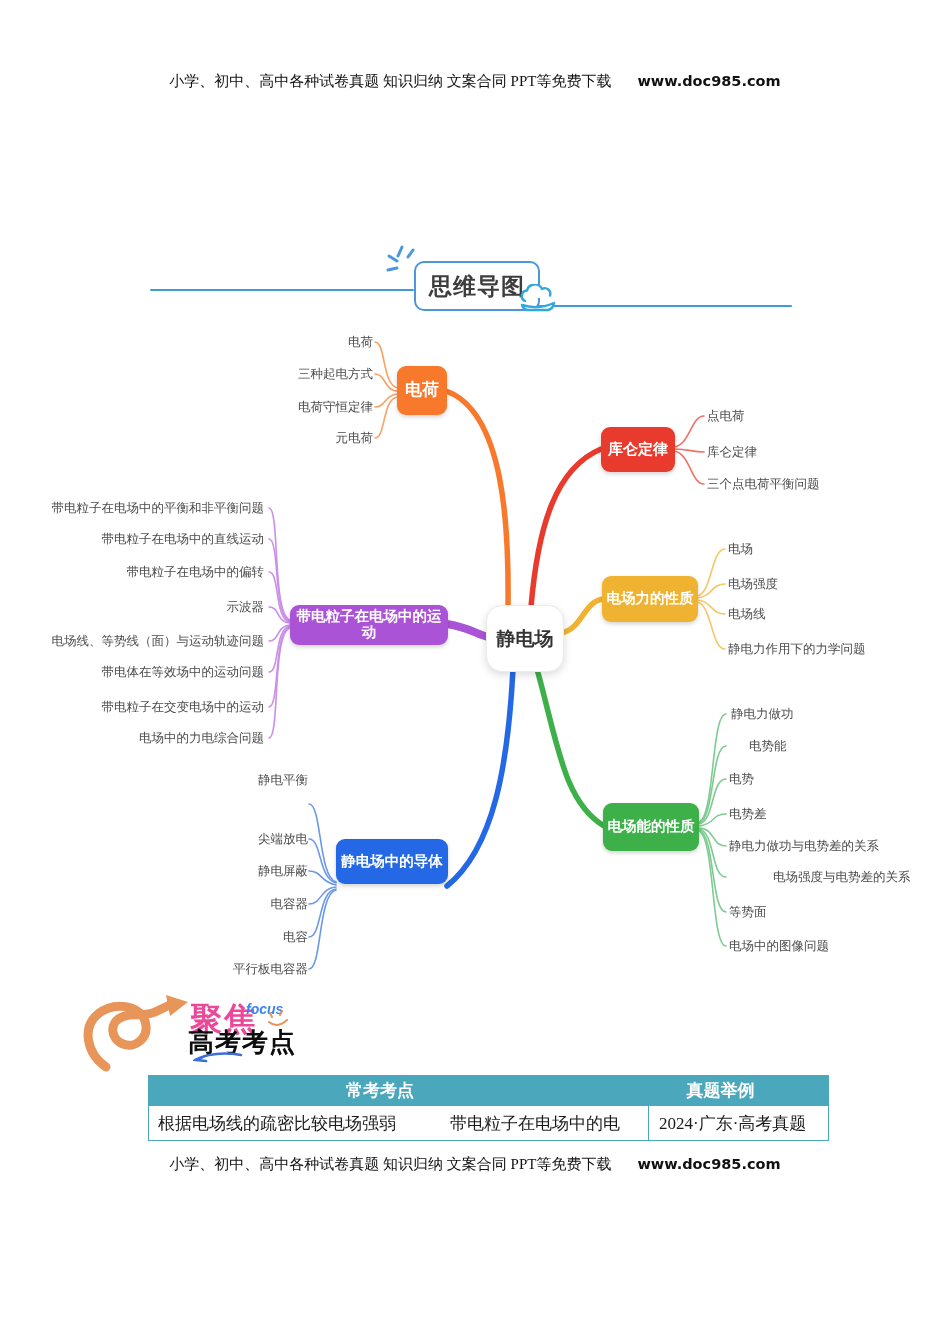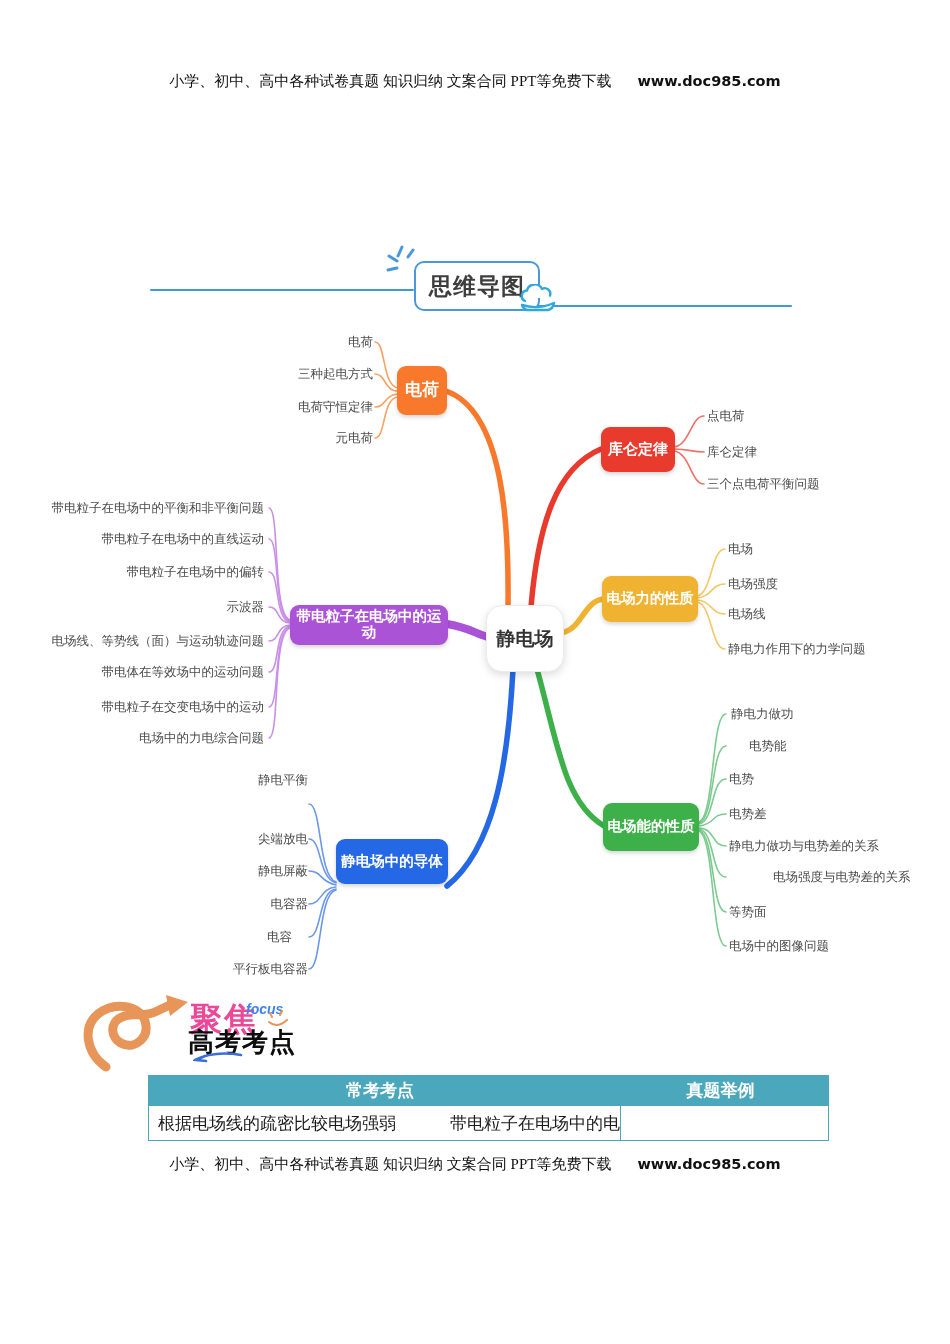--- a/index.html
+++ b/index.html
@@ -34,21 +34,21 @@
          font-weight:bold;font-size:26px;color:#0d0d0d;letter-spacing:1px;}
   .fx-tag{position:absolute;left:246px;top:1001px;font-family:"Liberation Sans",sans-serif;
           font-weight:bold;font-style:italic;font-size:14px;color:#3b82f6;}
   
   .exam-table{position:absolute;left:148px;top:1075px;width:681px;font-size:17px;}
   .et-head{display:flex;height:31px;background:#4AA7BC;color:#fff;font-weight:bold;}
   .et-head .c1{width:464px;display:flex;align-items:center;justify-content:center;}
   .et-head .c2{flex:1;display:flex;align-items:center;justify-content:center;}
   .et-row{display:flex;height:34px;background:#fff;border:1.5px solid #4AA7BC;border-top:none;}
   .et-row .c1{width:462px;display:flex;align-items:center;justify-content:space-between;
-              padding:0 0 0 9px;border-right:1.5px solid #4AA7BC;}
+              padding:0 28px 0 9px;border-right:1.5px solid #4AA7BC;}
   .et-row .c2{flex:1;display:flex;align-items:center;padding-left:10px;}
 </style>
 </head>
 <body>
 
 <div class="page">
 
   <div class="strip" style="top:72px;">
     <span>小学、初中、高中各种试卷真题 知识归纳 文案合同 PPT等免费下载</span><span class="site">www.doc985.com</span>
   </div>
@@ -176,21 +176,21 @@
     <div class="mm-label" style="left:729px;top:814px;">电势差</div>
     <div class="mm-label" style="left:729px;top:846px;">静电力做功与电势差的关系</div>
     <div class="mm-label" style="left:729px;top:877px;margin-left:44px;">电场强度与电势差的关系</div>
     <div class="mm-label" style="left:729px;top:912px;">等势面</div>
     <div class="mm-label" style="left:729px;top:946px;">电场中的图像问题</div>
 
     <div class="mm-label" style="right:642px;top:780px;">静电平衡</div>
     <div class="mm-label" style="right:642px;top:839px;">尖端放电</div>
     <div class="mm-label" style="right:642px;top:871px;">静电屏蔽</div>
     <div class="mm-label" style="right:642px;top:904px;">电容器</div>
-    <div class="mm-label" style="right:658px;top:937px;">电容</div>
+    <div class="mm-label" style="right:642px;top:937px;">电容</div>
     <div class="mm-label" style="right:642px;top:969px;">平行板电容器</div>
   </div>
 
   <div>
     <svg style="position:absolute;left:82px;top:995px;" width="118" height="80" viewBox="0 0 118 80">
       <path d="M24,72 C4,58 0,32 16,19 C32,6 58,10 63,26 C68,42 54,54 41,49 C28,44 27,27 40,22 C52,17 63,22 73,17 L90,9" fill="none" stroke="#E8955A" stroke-width="9" stroke-linecap="round"></path>
       <polygon points="84,0 106,7 88,21" fill="#E8955A"></polygon>
     </svg>
     <div class="fx-t1">聚焦</div>
     <div class="fx-tag">focus</div>
@@ -210,20 +210,21 @@
   <div class="exam-table">
     <div class="et-head">
       <div class="c1">常考考点</div>
       <div class="c2">真题举例</div>
     </div>
     <div class="et-row">
       <div class="c1">
         <span>根据电场线的疏密比较电场强弱</span>
         <span>带电粒子在电场中的电</span>
       </div>
+      <div class="c2">2024·广东·高考真题</div>
     </div>
   </div>
 
   <div class="strip" style="top:1155px;">
     <span>小学、初中、高中各种试卷真题 知识归纳 文案合同 PPT等免费下载</span><span class="site">www.doc985.com</span>
   </div>
 
 </div>
 
 </body></html>

